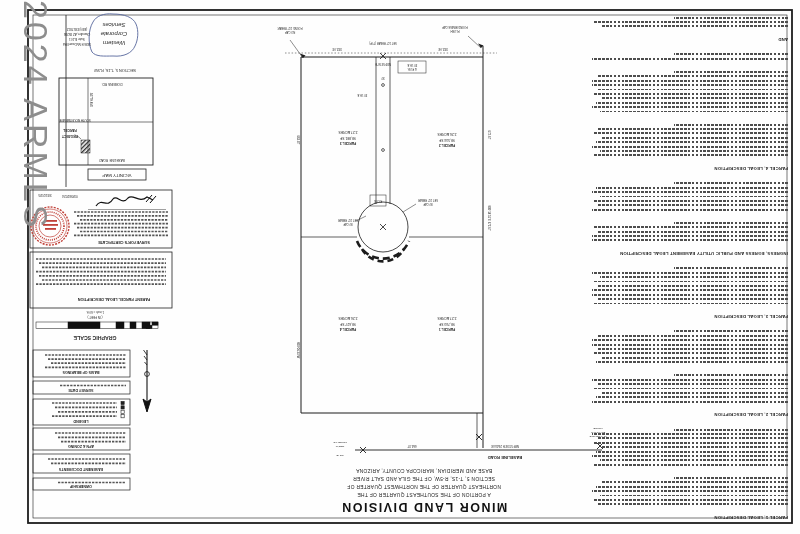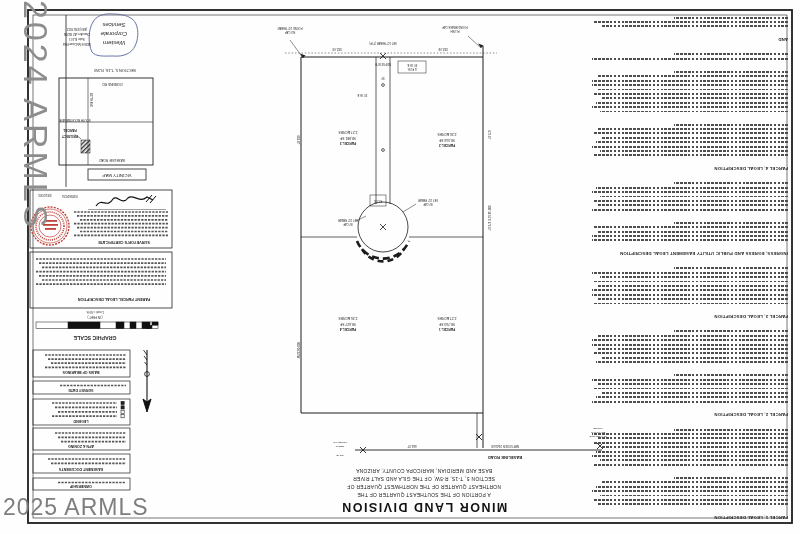--- a/index.html
+++ b/index.html
@@ -261,21 +261,20 @@
         <text x="348" y="325.5" transform="rotate(180 348 324.2)">98,627 SF</text>
         <text x="348" y="331" font-weight="bold" transform="rotate(180 348 329.7)">PARCEL 4</text>
         <text x="447" y="320" transform="rotate(180 447 318.7)">2.27 ACRES</text>
         <text x="447" y="325.5" transform="rotate(180 447 324.2)">98,740 SF</text>
         <text x="447" y="331" font-weight="bold" transform="rotate(180 447 329.7)">PARCEL 1</text>
       </g>
     </g>
   </svg>
 
   <div id="wm-top">2024 ARMLS</div>
-  <div id="wm-bottom">2025 ARMLS</div>
 
   <div id="legal-col" class="ud">
       <div class="lc-block lc-head">PARCEL 1, LEGAL DESCRIPTION</div>
       <div class="lc-block simpara">
         <div class="simline" style="width: 97%;"></div>
         <div class="simline" style="width: 99%;"></div>
         <div class="simline" style="width: 96%;"></div>
         <div class="simline" style="width: 100%;"></div>
         <div class="simline" style="width: 98%;"></div>
         <div class="simline" style="width: 95%;"></div>

